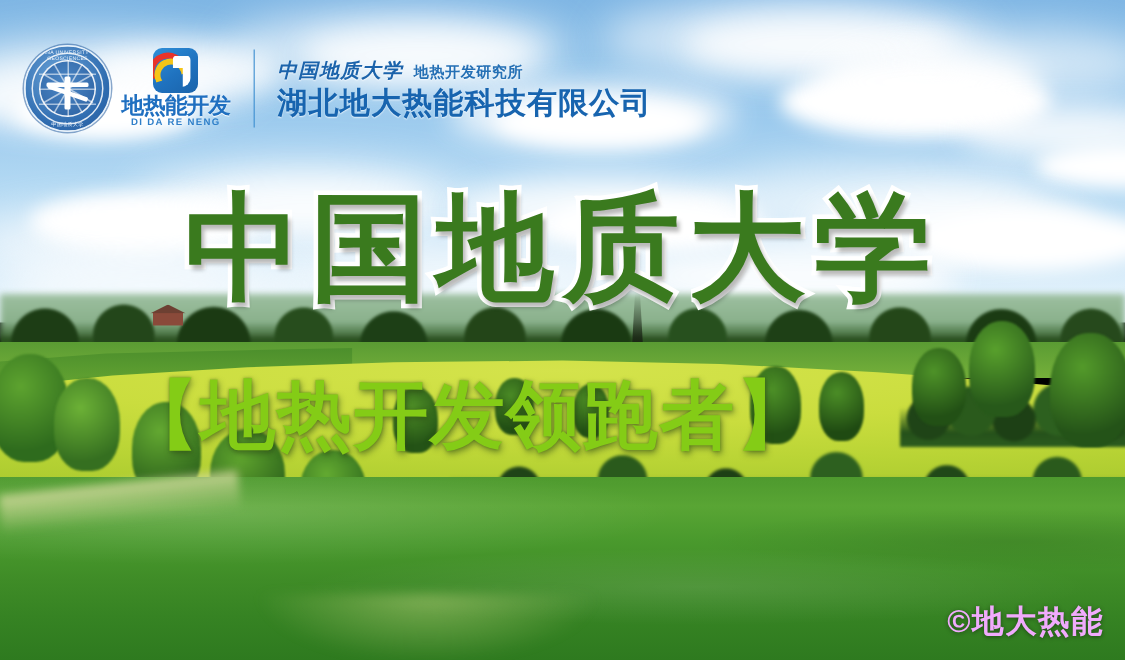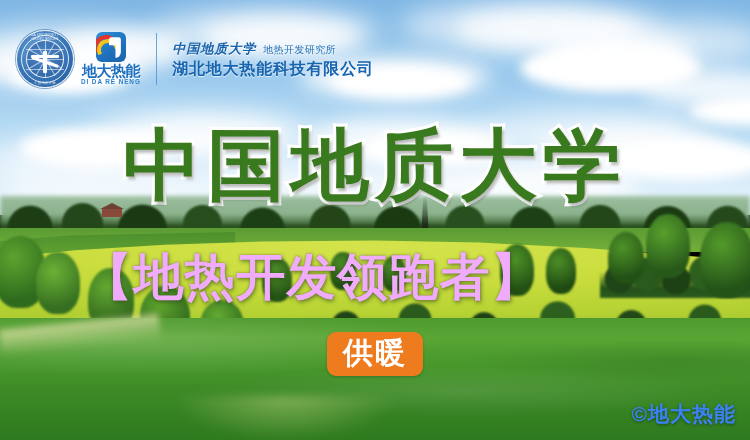--- a/index.html
+++ b/index.html
@@ -257,25 +257,25 @@
 
   .org{ display:flex; flex-direction:column; gap:2px; }
   .org-row1{ display:flex; align-items:baseline; gap:7px; }
   .org-univ{
     font-size:13px; color:#1b63ab; font-weight:bold;
     font-family:"Liberation Serif","DejaVu Serif",serif;
     font-style:italic; letter-spacing:1px;
     text-shadow:0 1px 1px rgba(255,255,255,.8);
   }
   .org-inst{
-    font-size:10px; color:#2570b5; font-weight:normal; letter-spacing:.4px;
+    font-size:10px; color:#2570b5; font-weight:bold; letter-spacing:.4px;
     text-shadow:0 1px 1px rgba(255,255,255,.7);
   }
   .org-company{
-    font-size:16px; color:#1764af; font-weight:bold; letter-spacing:.8px;
+    font-size:20px; color:#1764af; font-weight:bold; letter-spacing:.8px;
     line-height:1.1;
     text-shadow:0 1px 1px rgba(255,255,255,.75);
   }
   .org-en{
     font-size:8.2px; color:#2d79bf; font-weight:bold; letter-spacing:.35px;
     text-shadow:0 1px 0 rgba(255,255,255,.6);
   }
 
   
   .main-title{
@@ -290,21 +290,21 @@
     text-shadow:
       2px 3px 3px rgba(0,0,0,.28);
   }
 
   
   .subtitle{
     position:absolute; left:0; top:252px; width:624px;
     text-align:center;
     font-size:50px; font-weight:bold; line-height:1;
     letter-spacing:1px;
-    color:#f0abfc;
+    color:#84cc16;
     font-family:"Liberation Sans","DejaVu Sans",sans-serif;
     text-shadow:
       0 0 2px rgba(60,90,30,.55),
       1px 2px 4px rgba(40,70,20,.55);
   }
 
   
   .tags{
     position:absolute; left:0; top:332px; width:750px;
     display:flex; justify-content:center; align-items:center; gap:11px;
@@ -318,21 +318,21 @@
     border-radius:9px;
     line-height:1.12;
     font-family:"Liberation Sans","DejaVu Sans",sans-serif;
     box-shadow:0 1px 3px rgba(0,0,0,.22);
     min-width:96px; text-align:center;
   }
 
   
   .copyright{
     position:absolute; right:14px; bottom:12px;
-    font-size:21px; font-weight:bold; color:#3b82f6;
+    font-size:21px; font-weight:bold; color:#f0abfc;
     letter-spacing:1px;
     font-family:"Liberation Sans","DejaVu Sans",sans-serif;
     text-shadow:0 1px 3px rgba(0,0,0,.45);
   }
 </style>
 </head>
 <body>
 
 <div id="banner">
 
@@ -434,39 +434,38 @@
         <div class="micro">CHINA UNIVERSITY OF GEOSCIENCES</div>
         <div class="micro bot">中国地质大学</div>
       </div>
 
       <div class="mark-wrap">
         <div class="mark">
           <span class="band-r"></span>
           <span class="band-y"></span>
           <span class="hook"></span>
         </div>
-        <div class="mark-cn">地大热能</div>
+        <div class="mark-cn">地热能开发</div>
         <div class="mark-py">DI DA RE NENG</div>
       </div>
 
       <div class="divider"></div>
 
       <div class="org">
         <div class="org-row1">
           <span class="org-univ">中国地质大学</span>
           <span class="org-inst">地热开发研究所</span>
         </div>
         <div class="org-company">湖北地大热能科技有限公司</div>
       </div>
 
     </div>
   </div>
 
   <div class="main-title">中国地质大学</div>
   <div class="subtitle">【地热开发领跑者】</div>
 
   <div class="tags">
-    <span class="tag">供暖</span>
   </div>
 
   <div class="copyright">©地大热能</div>
 
 </div>
 
 </body></html>

